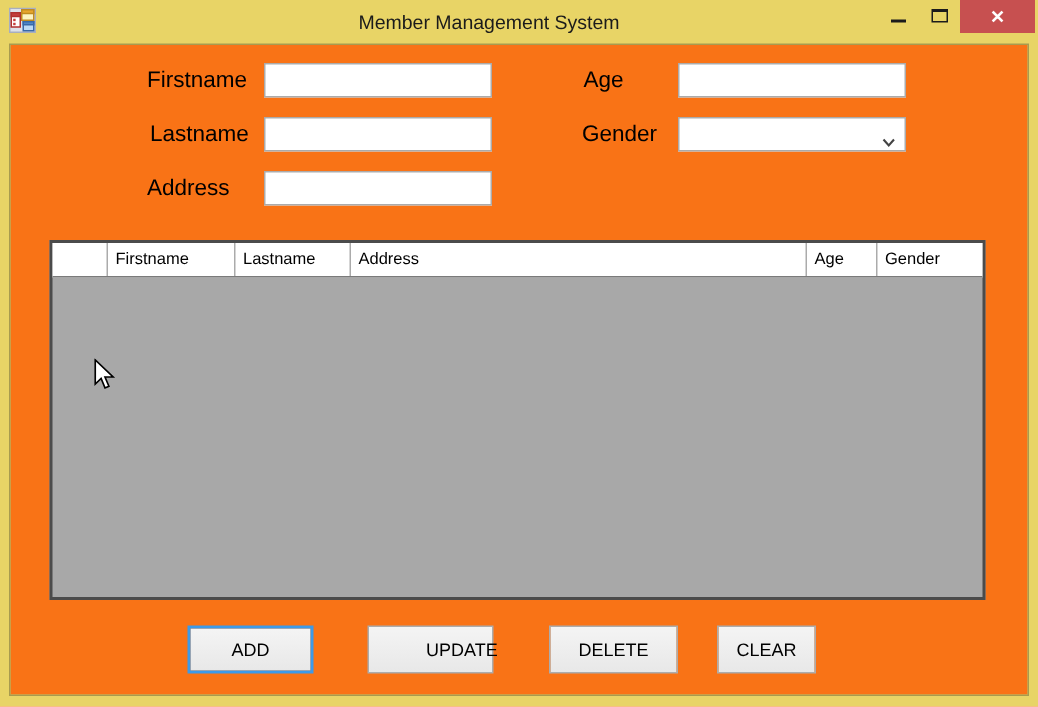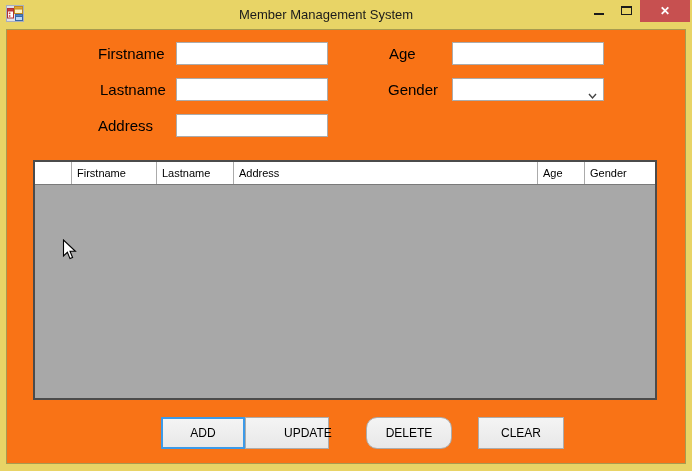--- a/index.html
+++ b/index.html
@@ -87,24 +87,24 @@
   .cursor { position: absolute; left: 27px; top: 54px; width: 15px; height: 22px; }
 
   
   .btn {
     position: absolute; top: 387px; width: 84px; height: 32px;
     background: linear-gradient(#F4F4F4, #E8E8E8);
     border: 1px solid #ACACAC;
     font-family: "Liberation Sans", sans-serif; font-size: 12px; color: #000;
     text-align: center; line-height: 30px; white-space: nowrap;
   }
-  .btn-add    { left: 118px; border: 2px solid #3D9AE8; line-height: 28px; margin-left: 36px; }
+  .btn-add    { left: 118px; border: 2px solid #3D9AE8; line-height: 28px; }
   .btn-update { left: 238px; padding-left: 38px; }
-  .btn-delete { left: 359px; width: 86px; border-radius: 11px; }
-  .btn-clear  { left: 471px; width: 86px; }
+  .btn-delete { left: 359px; width: 86px; }
+  .btn-clear  { left: 471px; width: 66px; }
 </style>
 </head>
 <body>
 
 <div class="window">
 
   <div class="titlebar">
     <span class="app-icon">
       <svg width="18" height="17" viewBox="0 0 18 17" xmlns="http://www.w3.org/2000/svg">
         <rect x="0.5" y="0.5" width="17" height="16" fill="#dde1ea" stroke="#a8aebf"></rect>

